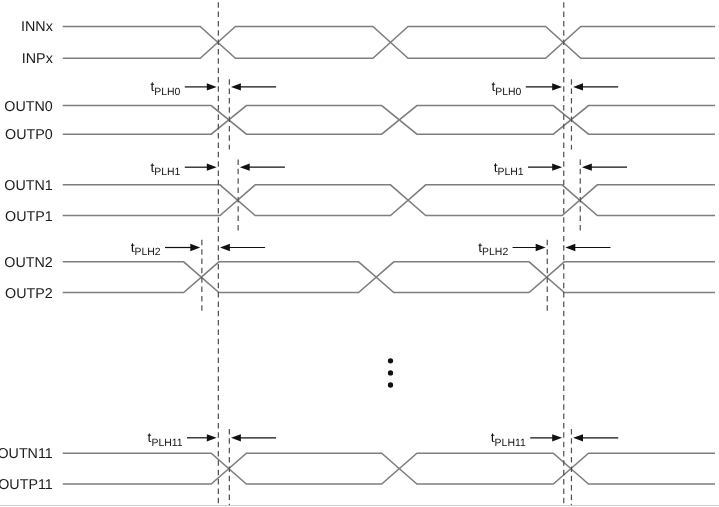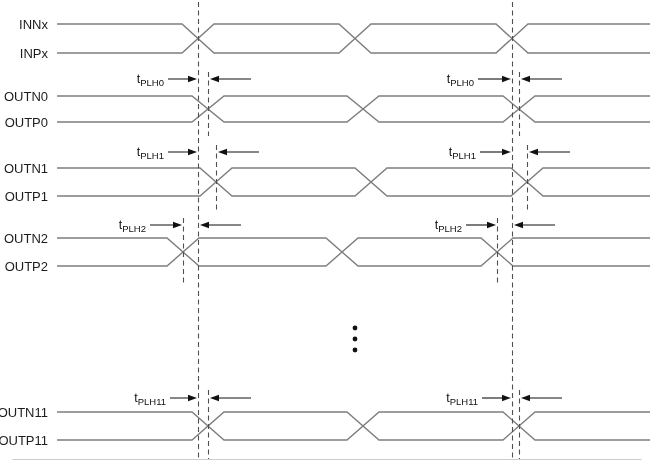--- a/index.html
+++ b/index.html
@@ -3,21 +3,20 @@
 <meta charset="utf-8">
 <style>
   html, body { margin: 0; padding: 0; background: #ffffff; }
   .stage {
     position: relative;
     width: 654px;
     height: 461px;
     background: #ffffff;
     font-family: "Liberation Sans", sans-serif;
     overflow: hidden;
-    border-radius: 20px;
   }
   svg text {
     font-family: "Liberation Sans", sans-serif;
   }
 </style>
 </head>
 <body>
 
 <div class="stage">
   <svg id="diagram" width="654" height="461" viewBox="0 0 654 461" xmlns="http://www.w3.org/2000/svg">

